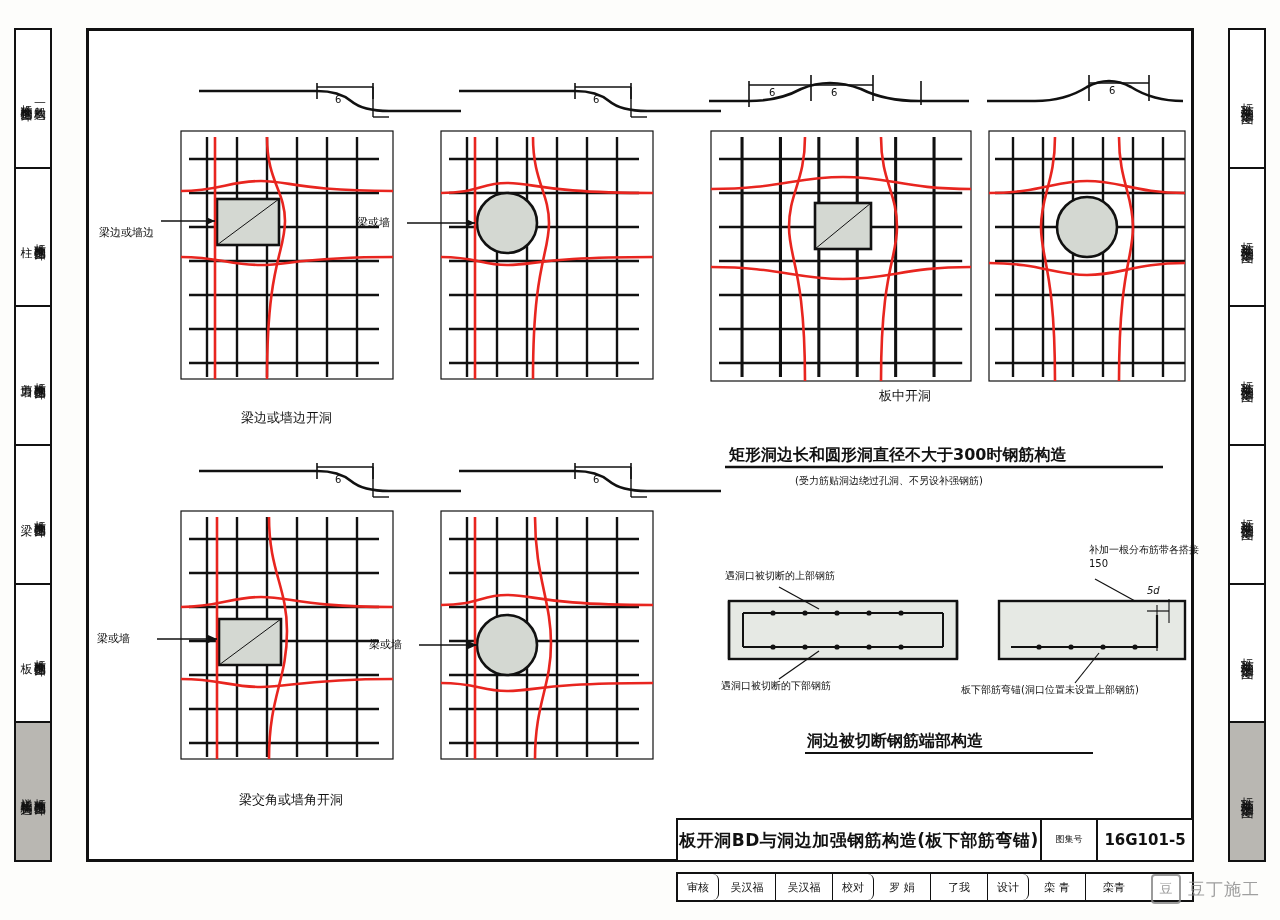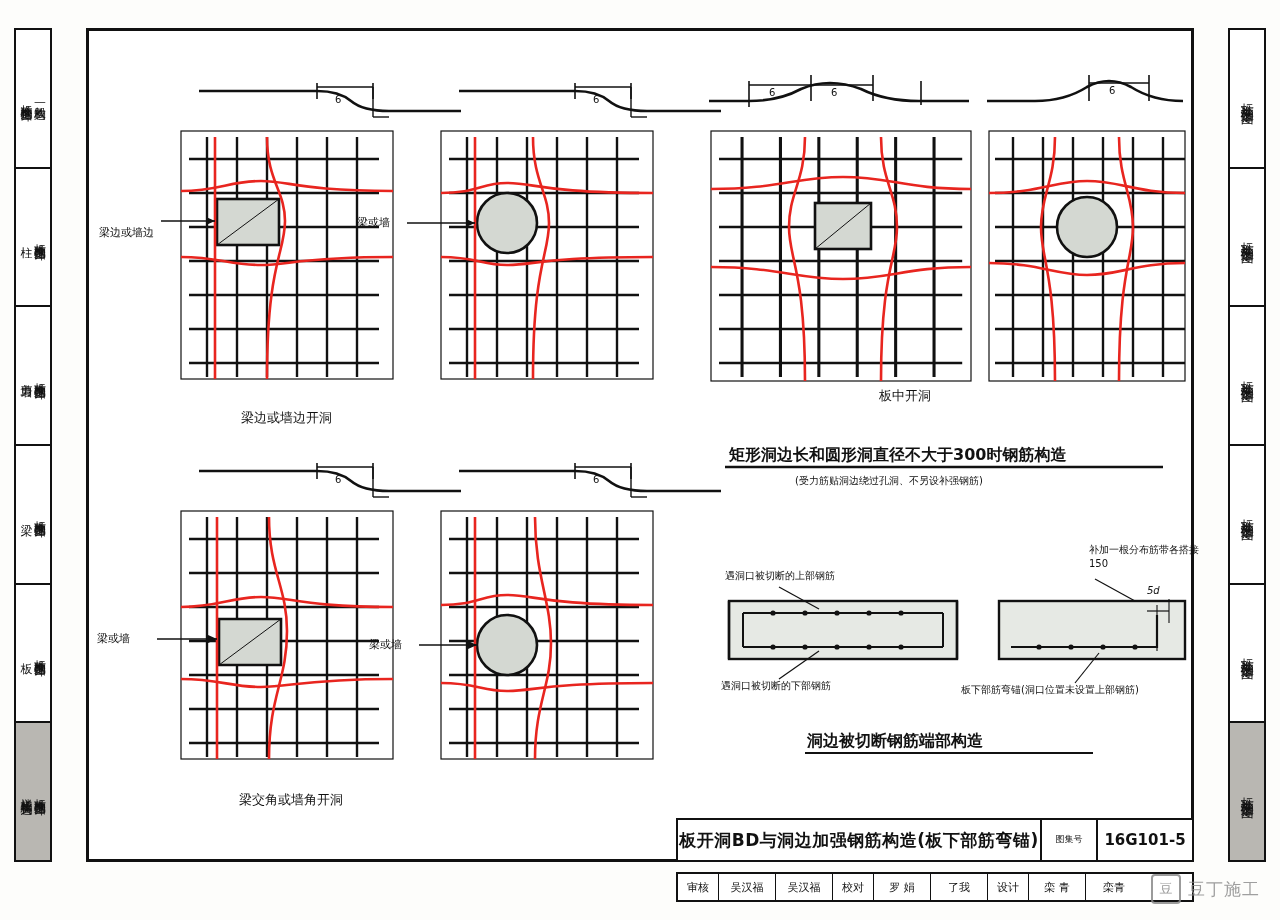--- a/index.html
+++ b/index.html
@@ -70,21 +70,21 @@
   .tb-page{width:86px;font-size:15px;font-weight:bold;}
   .tb-small{width:46px;font-size:9px;line-height:1.1;}
 
   .signbar{
     position:absolute;left:676px;right:86px;bottom:18px;height:30px;
     border:2px solid #111;box-sizing:border-box;display:flex;background:#fff;align-items:stretch;
   }
   .sign-cell{display:flex;align-items:center;justify-content:center;font-size:11px;
     font-family:"DejaVu Sans",sans-serif;color:#111;border-right:1px solid #111;padding:0 3px;white-space:nowrap;}
   .sign-cell:last-child{border-right:none;}
-  .sign-label{background:#fff;min-width:34px;}
+  .sign-label{background:#fff;min-width:34px;border-radius:6px;}
   .sign-val{min-width:50px;}
 
   
   .watermark{
     position:absolute;right:20px;bottom:16px;
     display:flex;align-items:center;gap:7px;opacity:.85;
   }
   .wm-logo{width:26px;height:26px;border:2px solid #8a8a8a;border-radius:4px;
     display:flex;align-items:center;justify-content:center;font-size:13px;color:#8a8a8a;}
   .wm-text{font-size:17px;color:#8f8f8f;font-family:"DejaVu Sans",sans-serif;letter-spacing:1px;}

